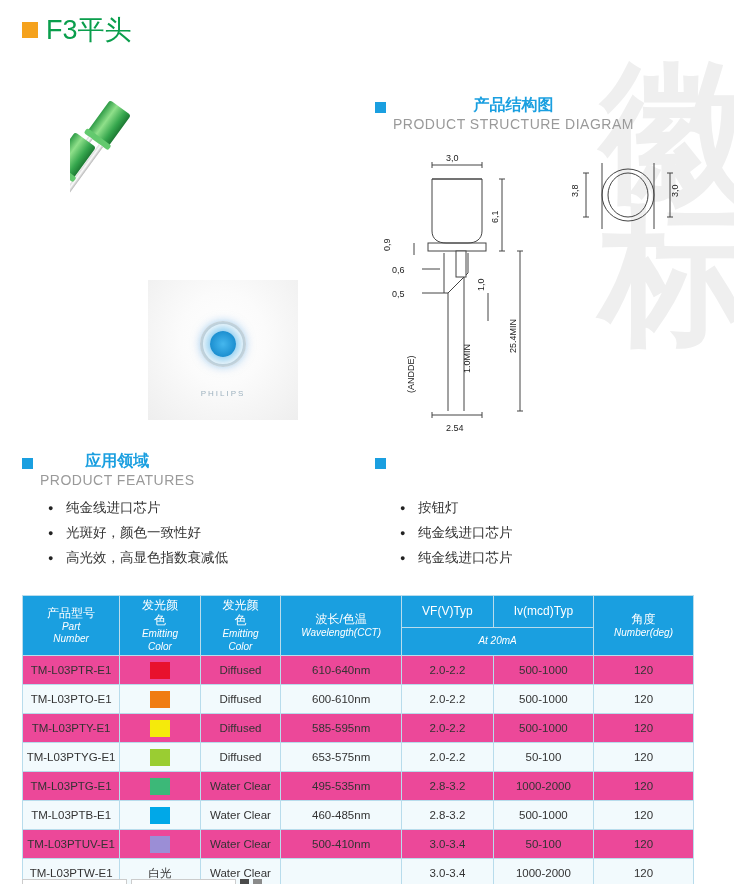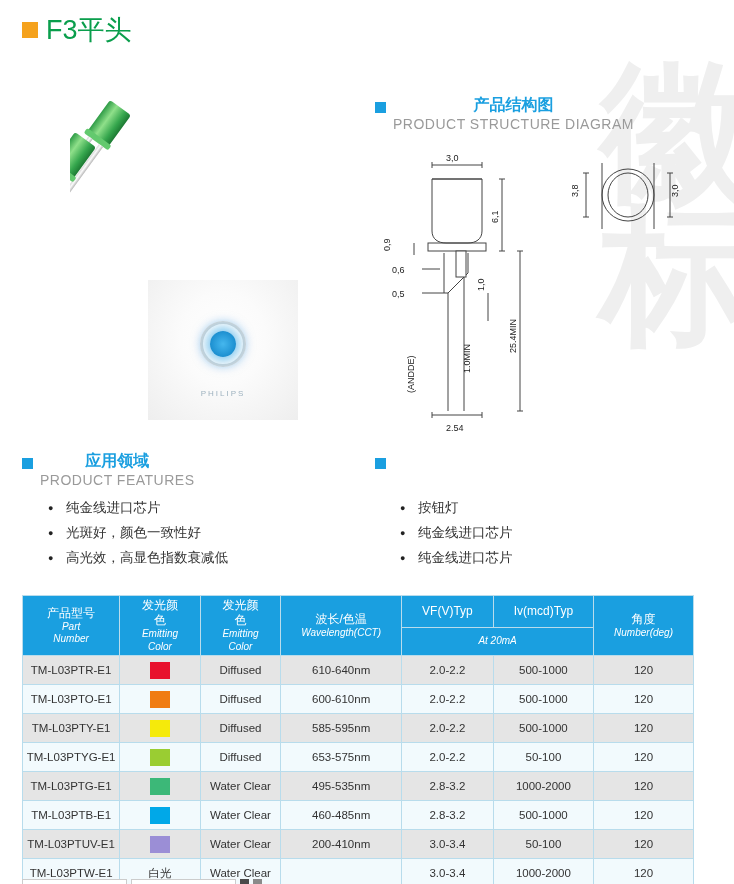--- a/index.html
+++ b/index.html
@@ -173,21 +173,21 @@
     font-weight: normal;
     padding: 2px 20px;
     line-height: 1.25;
   }
   .th-cn { display: block; font-size: 12px; }
   .th-en { display: block; font-size: 10px; font-style: italic; }
   table.spec tbody td {
     height: 29px;
     padding: 2px 3px;
     color: #333;
-    background: #e5e5e5;
+    background: #ec4899;
     font-size: 11.5px;
   }
   tbody tr:nth-child(even) td { background: #f2fafd; }
   .swatch {
     display: inline-block;
     width: 20px; height: 17px;
     vertical-align: middle;
   }
   .pn { letter-spacing: 0px; }
 
@@ -442,21 +442,21 @@
         <td>Water Clear</td>
         <td>460-485nm</td>
         <td>2.8-3.2</td>
         <td>500-1000</td>
         <td>120</td>
       </tr>
       <tr>
         <td class="pn">TM-L03PTUV-E1</td>
         <td><span class="swatch" style="background:#9b8ed6"></span></td>
         <td>Water Clear</td>
-        <td>200-410nm</td>
+        <td>500-410nm</td>
         <td>3.0-3.4</td>
         <td>50-100</td>
         <td>120</td>
       </tr>
       <tr>
         <td class="pn">TM-L03PTW-E1</td>
         <td>白光</td>
         <td>Water Clear</td>
         <td></td>
         <td>3.0-3.4</td>

